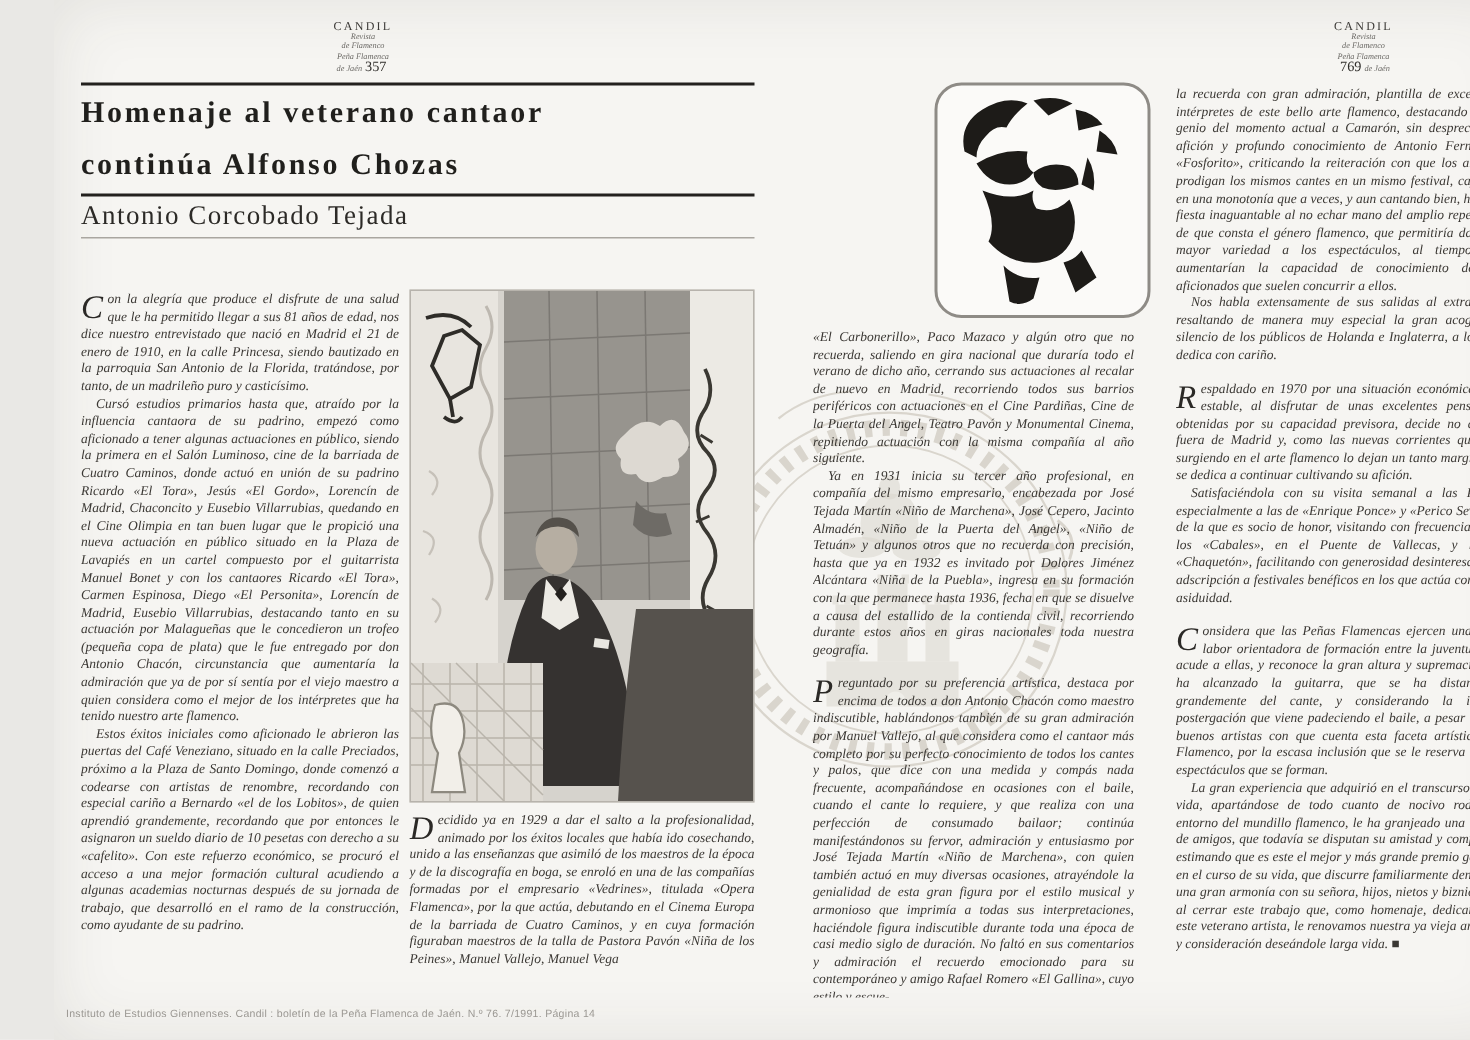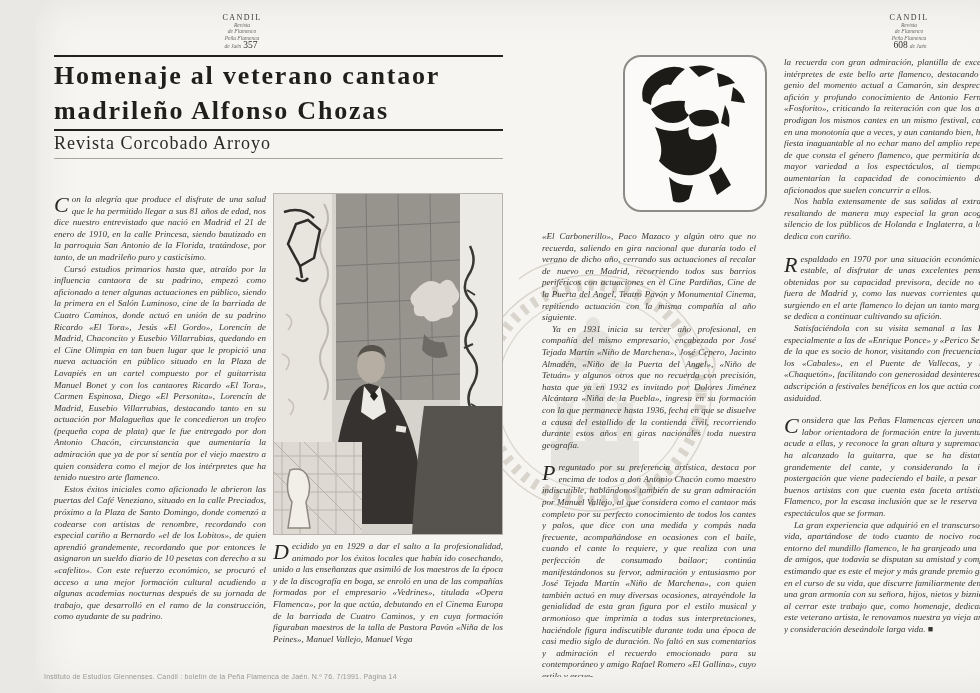--- a/index.html
+++ b/index.html
@@ -16,33 +16,33 @@
   .masthead .mh-title{font-size:8px;letter-spacing:1.5px;color:#3c3a37;}
   .masthead .mh-sub{font-size:5.5px;line-height:6.4px;font-style:italic;color:#6b6965;}
   .masthead .mh-last{font-size:5.5px;line-height:8px;font-style:italic;color:#6b6965;}
   .masthead .mh-num{font-size:9.5px;font-style:normal;color:#2f2d2a;padding:0 2px;}
   
   .rule{position:absolute;left:18px;width:449px;background:#23211e;}
   .r1{top:55px;height:2px;}
   .r2{top:129px;height:2px;}
   .r3{top:158px;height:1px;background:#a9a6a0;}
   #title{position:absolute;left:18px;top:58px;width:460px;
-    font-size:26px;line-height:35px;font-weight:bold;color:#201f1c;letter-spacing:1.8px;}
+    font-size:20px;line-height:35px;font-weight:bold;color:#201f1c;letter-spacing:1.8px;}
   #author{position:absolute;left:18px;top:133px;width:460px;
     font-size:18px;letter-spacing:1px;color:#2c2a27;}
   
   .col{position:absolute;overflow:hidden;z-index:2;
     font-size:9px;line-height:11.6px;text-align:justify;color:#3a3733;}
   .col p{margin:0;font-style:italic;}
   .col p.indent{text-indent:10px;}
   .col p.gap{margin-top:11px;}
   .dropcap{float:left;font-size:22px;line-height:19px;padding:1px 3px 0 0;color:#2b2926;}
   #lp-col1{left:18px;top:194px;width:212px;height:468px;}
   #lp-col2{left:237px;top:541px;width:230px;height:126px;}
-  #rp-col1{left:506px;top:231px;width:214px;height:446px;}
+  #rp-col1{left:506px;top:219px;width:214px;height:446px;}
   #rp-col2{left:748px;top:57px;width:218px;height:612px;}
   
   #photo{position:absolute;left:237px;top:193px;width:230px;height:342px;
     border:1px solid #b7b3ac;box-sizing:border-box;background:#d6d3cd;z-index:1;}
   
   #portrait{position:absolute;left:587px;top:55px;width:144px;height:157px;
     border:2px solid #8e8b86;border-radius:18px;background:#fbfaf8;box-sizing:border-box;overflow:hidden;z-index:2;}
   
   #seal{position:absolute;left:423px;top:255px;width:268px;height:276px;z-index:0;opacity:.6;}
   
@@ -61,30 +61,30 @@
     <div class="mh-sub">de Flamenco</div>
     <div class="mh-sub">Peña Flamenca</div>
     <div class="mh-last"><span>de Jaén</span><span class="mh-num">357</span></div>
   </div>
 
   <div class="masthead" style="left:833px;top:13px;">
     <div class="mh-title">CANDIL</div>
     <div class="mh-sub">Revista</div>
     <div class="mh-sub">de Flamenco</div>
     <div class="mh-sub">Peña Flamenca</div>
-    <div class="mh-last"><span class="mh-num">608</span><span>de Jaén</span></div>
+    <div class="mh-last"><span class="mh-num">769</span><span>de Jaén</span></div>
   </div>
 
   <div class="rule r1"></div>
   <div id="title">
     <div>Homenaje al veterano cantaor</div>
-    <div>madrileño Alfonso Chozas</div>
+    <div>continúa Alfonso Chozas</div>
   </div>
   <div class="rule r2"></div>
-  <div id="author">Revista Corcobado Arroyo</div>
+  <div id="author">Antonio Corcobado Tejada</div>
   <div class="rule r3"></div>
 
   <div class="col" id="lp-col1">
     <p><span class="dropcap">C</span><span>on la alegría que produce el disfrute de una salud que le ha permitido llegar a sus 81 años de edad, nos dice nuestro entrevistado que nació en Madrid el 21 de enero de 1910, en la calle Princesa, siendo bautizado en la parroquia San Antonio de la Florida, tratándose, por tanto, de un madrileño puro y casticísimo.</span></p>
     <p class="indent">Cursó estudios primarios hasta que, atraído por la influencia cantaora de su padrino, empezó como aficionado a tener algunas actuaciones en público, siendo la primera en el Salón Luminoso, cine de la barriada de Cuatro Caminos, donde actuó en unión de su padrino Ricardo «El Tora», Jesús «El Gordo», Lorencín de Madrid, Chaconcito y Eusebio Villarrubias, quedando en el Cine Olimpia en tan buen lugar que le propició una nueva actuación en público situado en la Plaza de Lavapiés en un cartel compuesto por el guitarrista Manuel Bonet y con los cantaores Ricardo «El Tora», Carmen Espinosa, Diego «El Personita», Lorencín de Madrid, Eusebio Villarrubias, destacando tanto en su actuación por Malagueñas que le concedieron un trofeo (pequeña copa de plata) que le fue entregado por don Antonio Chacón, circunstancia que aumentaría la admiración que ya de por sí sentía por el viejo maestro a quien considera como el mejor de los intérpretes que ha tenido nuestro arte flamenco.</p>
     <p class="indent">Estos éxitos iniciales como aficionado le abrieron las puertas del Café Veneziano, situado en la calle Preciados, próximo a la Plaza de Santo Domingo, donde comenzó a codearse con artistas de renombre, recordando con especial cariño a Bernardo «el de los Lobitos», de quien aprendió grandemente, recordando que por entonces le asignaron un sueldo diario de 10 pesetas con derecho a su «cafelito». Con este refuerzo económico, se procuró el acceso a una mejor formación cultural acudiendo a algunas academias nocturnas después de su jornada de trabajo, que desarrolló en el ramo de la construcción, como ayudante de su padrino.</p>
   </div>
 
   <div id="photo">
     <svg width="228" height="340" viewBox="0 0 228 340">

